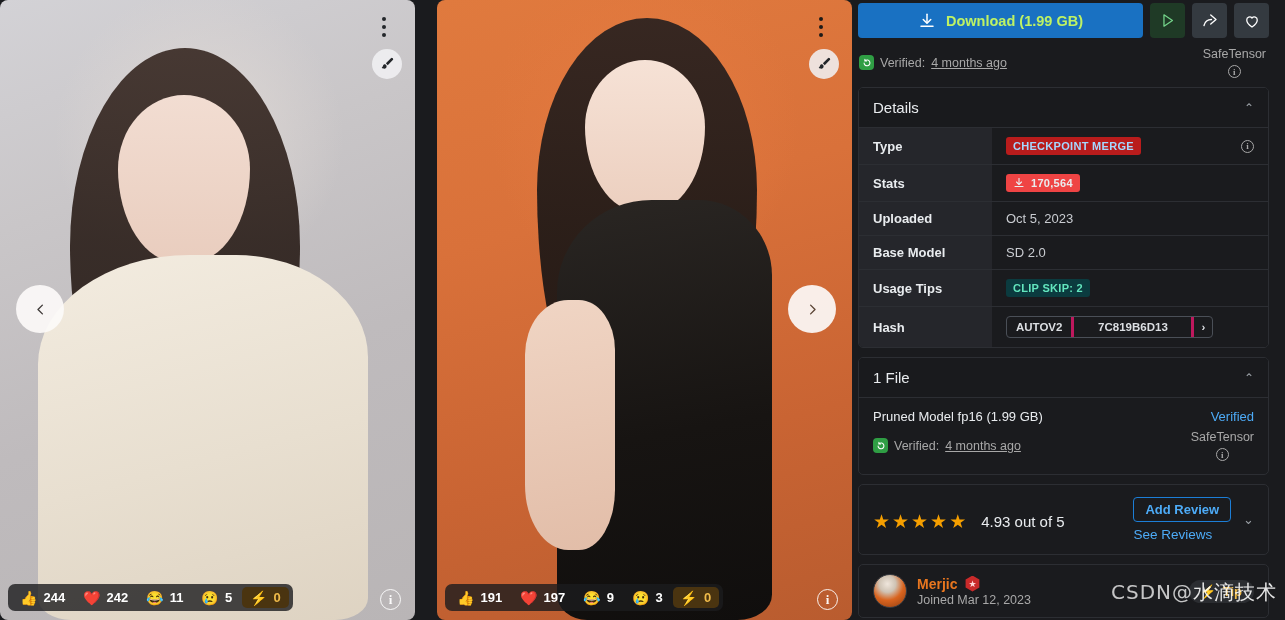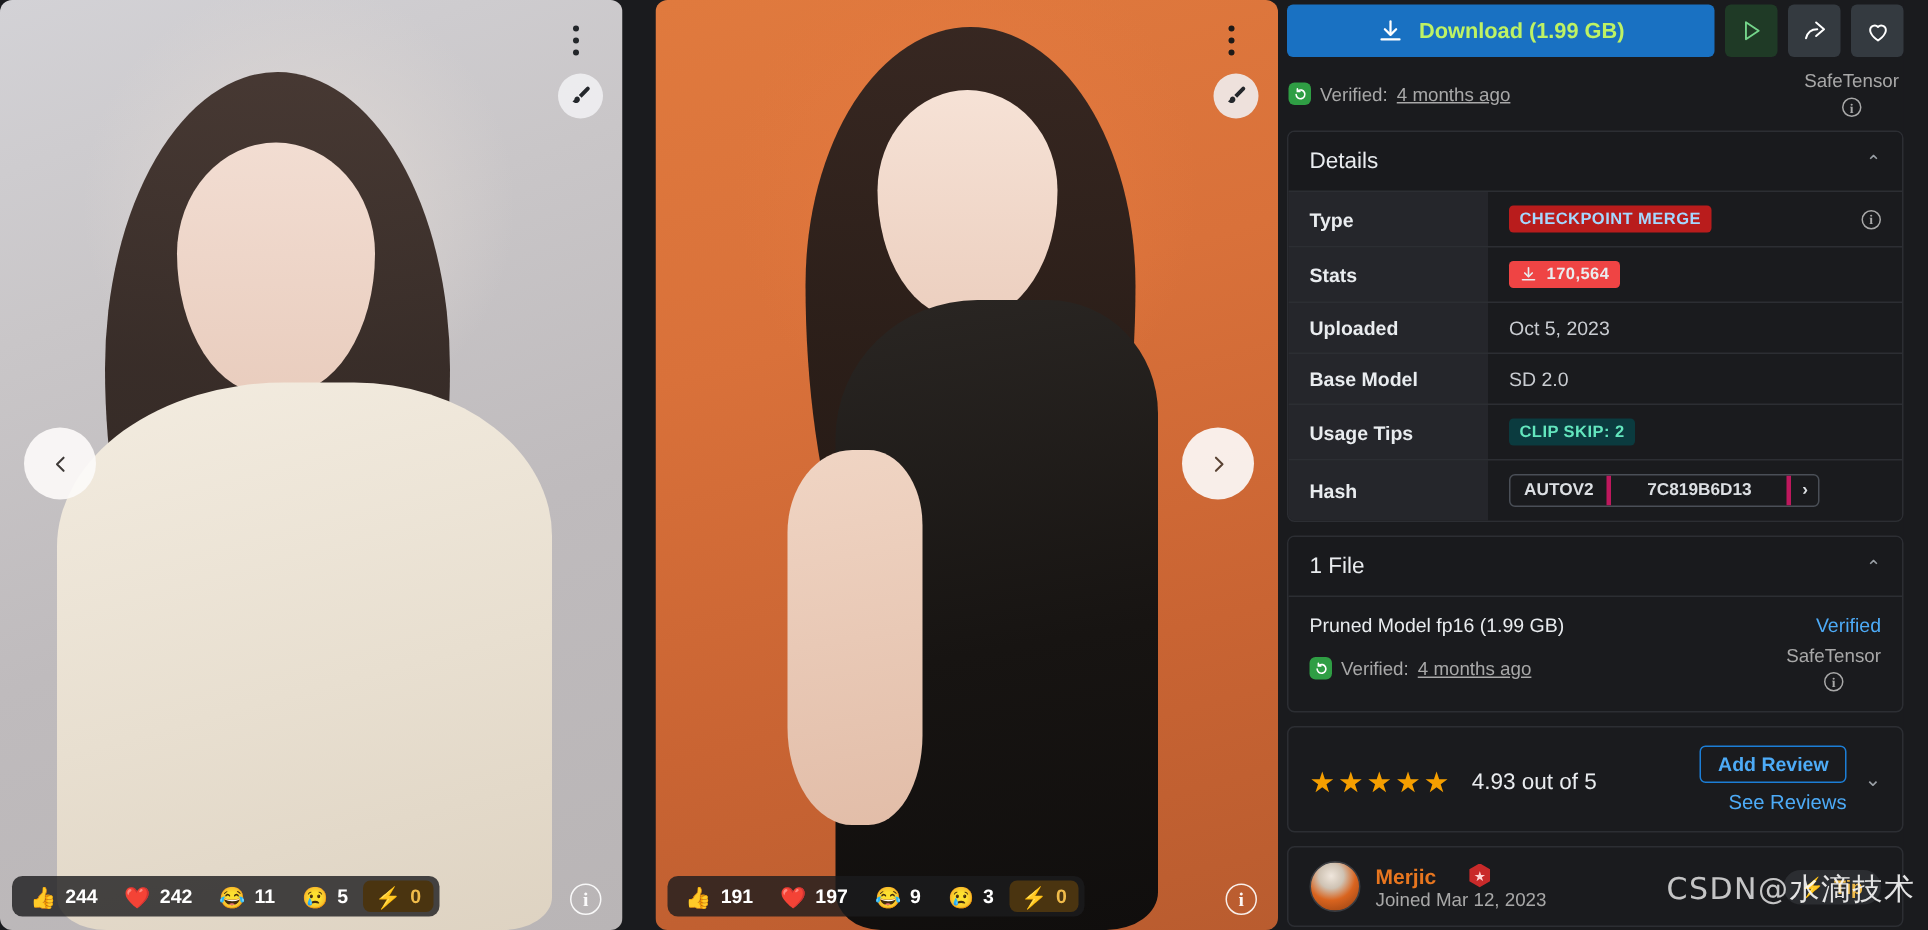--- a/index.html
+++ b/index.html
@@ -225,36 +225,36 @@
   }
 
   .reviews { padding: 12px 14px; display: flex; align-items: center; gap: 10px; }
   .rev-main { flex: 1 1 auto; }
   .rev-r1 { display: flex; align-items: baseline; gap: 12px; }
   .rev-title { font-size: 15.5px; color: #e9ecef; }
   .rev-sub { font-size: 13px; color: #a8a8a8; }
   .rev-r2 { display: flex; align-items: center; gap: 13px; margin-top: 4px; }
   .stars { color: #f59f00; font-size: 19px; letter-spacing: 2px; }
   .rev-score { font-size: 15px; color: #e9ecef; }
-  .rev-side { display: flex; flex-direction: column; align-items: flex-end; gap: 5px; }
+  .rev-side { display: flex; flex-direction: column; align-items: flex-start; gap: 5px; }
   .add-review {
     border: 1px solid #1c7ed6; color: #4dabf7; background: transparent;
     border-radius: 4px; padding: 4px 11px; font-size: 13px; font-weight: bold;
     cursor: pointer; font-family: "Liberation Sans", sans-serif;
   }
   .see-reviews { color: #4dabf7; font-size: 13.5px; cursor: pointer; }
   .rev-chev { color: #9aa0a6; font-size: 13px; padding-left: 2px; }
 
   .creator { padding: 9px 14px; display: flex; align-items: center; gap: 10px; }
   .avatar {
     width: 34px; height: 34px; border-radius: 50%; flex: 0 0 auto;
     background: radial-gradient(circle at 42% 28%, #efe6dc 0%, #cfc3b4 28%, #d9641f 55%, #8c3c10 100%);
     border: 1px solid #3a3d42;
   }
-  .cr-name-row { display: flex; align-items: center; gap: 21px; }
+  .cr-name-row { display: flex; align-items: center; gap: 7px; }
   .cr-name { color: #e8761f; font-size: 14px; font-weight: bold; cursor: pointer; }
   .cr-badge {
     width: 16px; height: 16px;
     background: #c92a2a;
     clip-path: polygon(50% 0%, 93% 25%, 93% 75%, 50% 100%, 7% 75%, 7% 25%);
     display: flex; align-items: center; justify-content: center;
     font-size: 9px; color: #ffd8d8;
   }
   .cr-join { font-size: 12.5px; color: #a8a8a8; margin-top: 1px; }
   .tip-btn {

